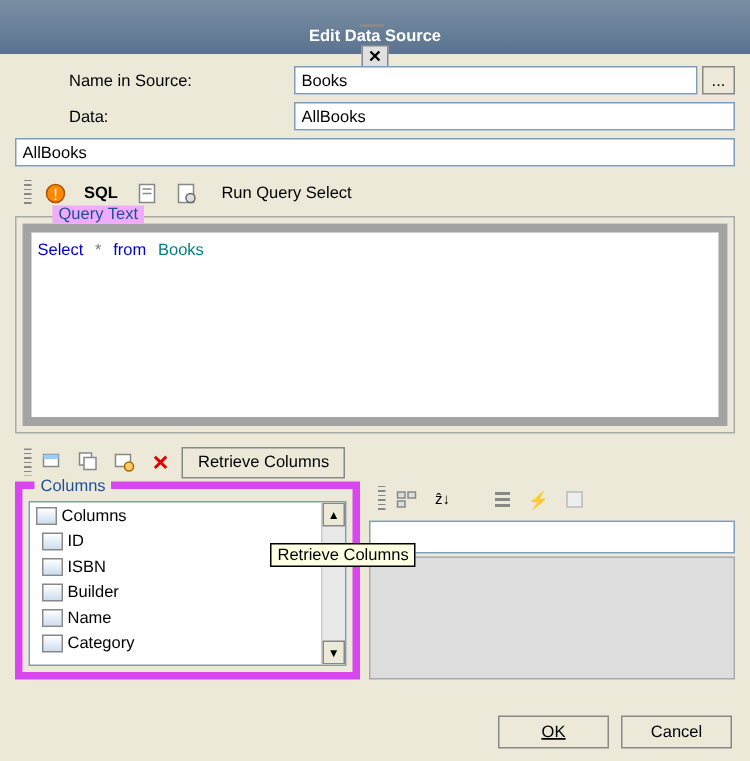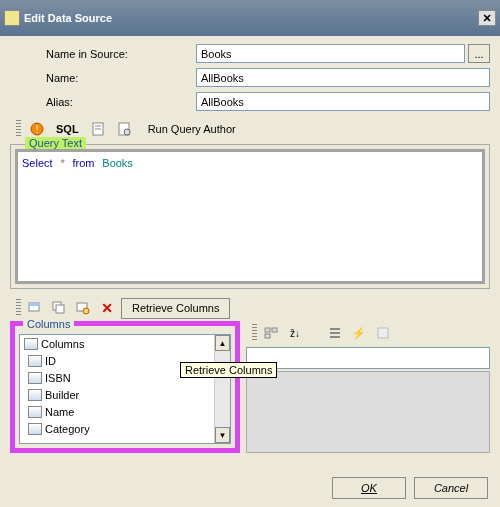--- a/index.html
+++ b/index.html
@@ -1,33 +1,33 @@
 <!DOCTYPE html>
 <html><head>
 <meta charset="utf-8">
 <style>
 * { box-sizing: border-box; font-family: Tahoma, Arial, sans-serif; font-size: 11px; }
 body { margin: 0; background: #ece9d8; width: 500px; height: 507px; overflow: hidden; }
-.titlebar { height: 36px; background: linear-gradient(#7b8fa3,#5a7390); color: #fff; display: flex; align-items: center; padding: 16px 4px; }
+.titlebar { height: 36px; background: linear-gradient(#7b8fa3,#5a7390); color: #fff; display: flex; align-items: center; padding: 16px 4px; flex-direction: column; }
 .titlebar .icon { width: 16px; height: 16px; margin-right: 4px; background: #f0e68c; border: 1px solid #888; display:inline-block; }
 .titlebar .title { flex: 1; font-weight: bold; }
 .titlebar .close { width: 18px; height: 16px; background: #e0e0e0; border: 1px solid #888; display:flex; align-items:center; justify-content:center; color:#000; font-weight:bold; cursor:pointer; }
 .content { padding: 8px 10px 0 10px; }
 .row { display: flex; align-items: center; margin-bottom: 5px; }
 .row label { width: 186px; color: #000; padding-left: 36px; }
 .row input { flex: 1; height: 19px; border: 1px solid #7f9db9; padding: 1px 4px; background:#fff; }
 .ellips { width: 22px; height: 19px; margin-left: 3px; border: 1px solid #888; background: #ece9d8; display:flex; align-items:center; justify-content:center; cursor:pointer; }
 .toolbar { display: flex; align-items: center; height: 26px; margin-top: 4px; gap: 6px; padding-left: 6px; }
 .grip { width: 5px; height: 18px; background: repeating-linear-gradient(#888,#888 1px,transparent 1px,transparent 3px); }
 .tbtn { width: 20px; height: 20px; display:flex; align-items:center; justify-content:center; cursor:pointer; border:1px solid transparent; }
 .tbtn svg { width:16px; height:16px; }
 .qb-link { margin-left: 8px; color: #000; cursor:pointer; }
 .fieldset { border: 1px solid #aaa; margin-top: 2px; padding: 4px; position: relative; }
-.fieldset .legend { position: absolute; top: -8px; left: 14px; background: #bef264; padding: 0 4px; color: #1e4f9c; }
-.query { width: 100%; height: 135px; border: 3px solid #a3a3a3; background: #fff; padding: 4px; font-family: 'Courier New', monospace; font-size: 13px; white-space: pre; }
+.fieldset .legend { position: absolute; top: -8px; left: 24px; background: #f0abfc; padding: 0 4px; color: #1e4f9c; }
+.query { width: 100%; height: 135px; border: 6px solid #a3a3a3; background: #fff; padding: 4px; font-family: 'Courier New', monospace; font-size: 13px; white-space: pre; }
 .kw-blue { color: #0000cc; }
 .kw-star { color: #777; }
 .kw-ident { color: #008080; }
 .divider { height: 6px; }
 .toolbar2 { display:flex; align-items:center; gap:4px; padding-left:6px; height:26px; }
 .retrieve-btn { height: 21px; padding: 0 10px; border: 1px solid #888; background: #ece9d8; cursor:pointer; display:flex; align-items:center; }
 .delx { color: #d00; font-weight:bold; font-size:14px; }
 .lower { display:flex; gap:6px; padding: 0 10px; height: 132px; }
 .cols-panel { flex: 0 0 230px; border:5px solid #d946ef; position:relative; background:#ece9d8; display:flex; flex-direction:column; }
 .cols-panel .legend2 { position:absolute; top:-8px; left:8px; background:#ece9d8; padding:0 4px; color:#1e4f9c; }
@@ -37,45 +37,44 @@
 .tree-icon { width:14px; height:12px; border:1px solid #888; background:linear-gradient(#fff,#cde); display:inline-block; }
 .right-panel { flex:1; display:flex; flex-direction:column; position:relative; }
 .right-tools { display:flex; align-items:center; gap:4px; height:24px; padding-left:6px; }
 .right-input { height: 22px; background:#fff; border:1px solid #7f9db9; margin: 2px 0; }
 .right-pane { flex:1; background:#ddd; border:1px solid #aaa; }
 .tooltip { position:absolute; left:180px; top:362px; background:#ffffe1; border:1px solid #000; padding:1px 4px; font-size:11px; z-index:10; }
 .vscroll { position:absolute; right:0; top:0; bottom:0; width:16px; background:#e8e8e8; border-left:1px solid #ccc; }
 .vscroll .thumb-up, .vscroll .thumb-down { height:16px; background:#ece9d8; border:1px solid #888; display:flex; align-items:center; justify-content:center; font-size:8px; cursor:pointer; }
 .vscroll .thumb-down { position:absolute; bottom:0; left:0; right:0; }
 .footer { position:absolute; bottom:8px; right:12px; display:flex; gap:8px; }
-.footer button { width: 74px; height: 22px; border:1px solid #888; background:#ece9d8; cursor:pointer;font-style:italic; }
+.footer button { width: 74px; height: 22px; border:1px solid #888; background:#ece9d8; cursor:pointer; }
 .footer button.ok { text-decoration: underline; text-decoration-color:#000; }
 .bolt { color:#e6b800; }
 </style>
 </head>
 <body>
 
 <div class="titlebar">
   <span class="icon"></span>
   <span class="title">Edit Data Source</span>
   <span class="close">✕</span>
 </div>
 
 <div class="content">
   <div class="row">
     <label>Name in Source:</label>
     <input type="text" value="Books" style="">
     <span class="ellips">...</span>
   </div>
   <div class="row">
-    <label>Name:</label>
+    <label>Data:</label>
     <input type="text" value="AllBooks" style="">
   </div>
   <div class="row">
-    <label>Alias:</label>
     <input type="text" value="AllBooks" style="">
   </div>
 
   <div class="toolbar">
     <span class="grip"></span>
     <span class="tbtn">
         <svg viewBox="0 0 16 16">
           <circle cx="8" cy="8" r="6" fill="#f80" stroke="#a50"></circle>
           <text x="8" y="12" text-anchor="middle" fill="#fff" font-size="10">!</text>
         </svg>
@@ -87,21 +86,21 @@
           <line x1="5" y1="5" x2="11" y2="5" stroke="#888"></line>
           <line x1="5" y1="8" x2="11" y2="8" stroke="#888"></line>
         </svg>
       </span>
     <span class="tbtn">
         <svg viewBox="0 0 16 16">
           <rect x="3" y="2" width="10" height="12" fill="#fff" stroke="#888"></rect>
           <circle cx="11" cy="11" r="3" fill="#ddd" stroke="#666"></circle>
         </svg>
       </span>
-    <span class="qb-link">Run Query Author</span>
+    <span class="qb-link">Run Query Select</span>
   </div>
 
   <div class="fieldset">
     <span class="legend">Query Text</span>
     <div class="query"><span class="kw-blue">Select</span> <span class="kw-star">*</span> <span class="kw-blue">from</span> <span class="kw-ident">Books</span></div>
   </div>
 
   <div class="divider"></div>
 
   <div class="toolbar2">

